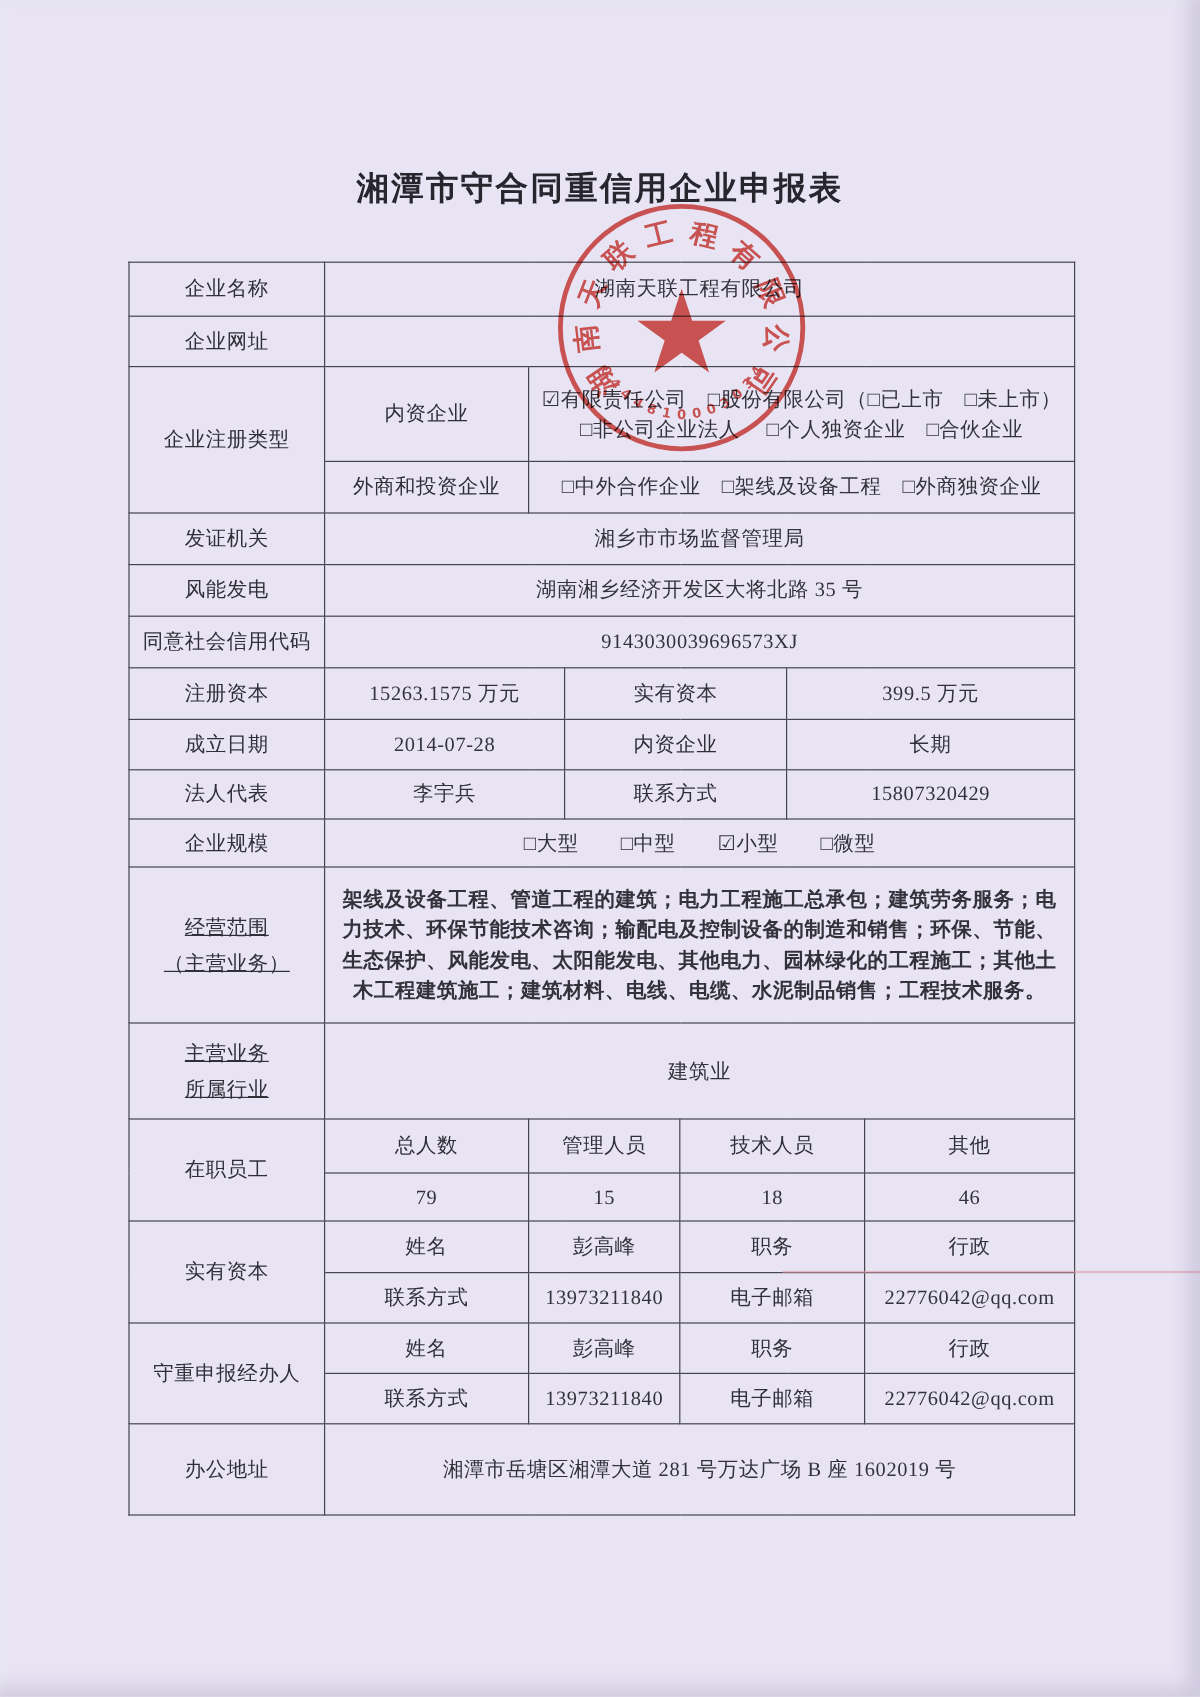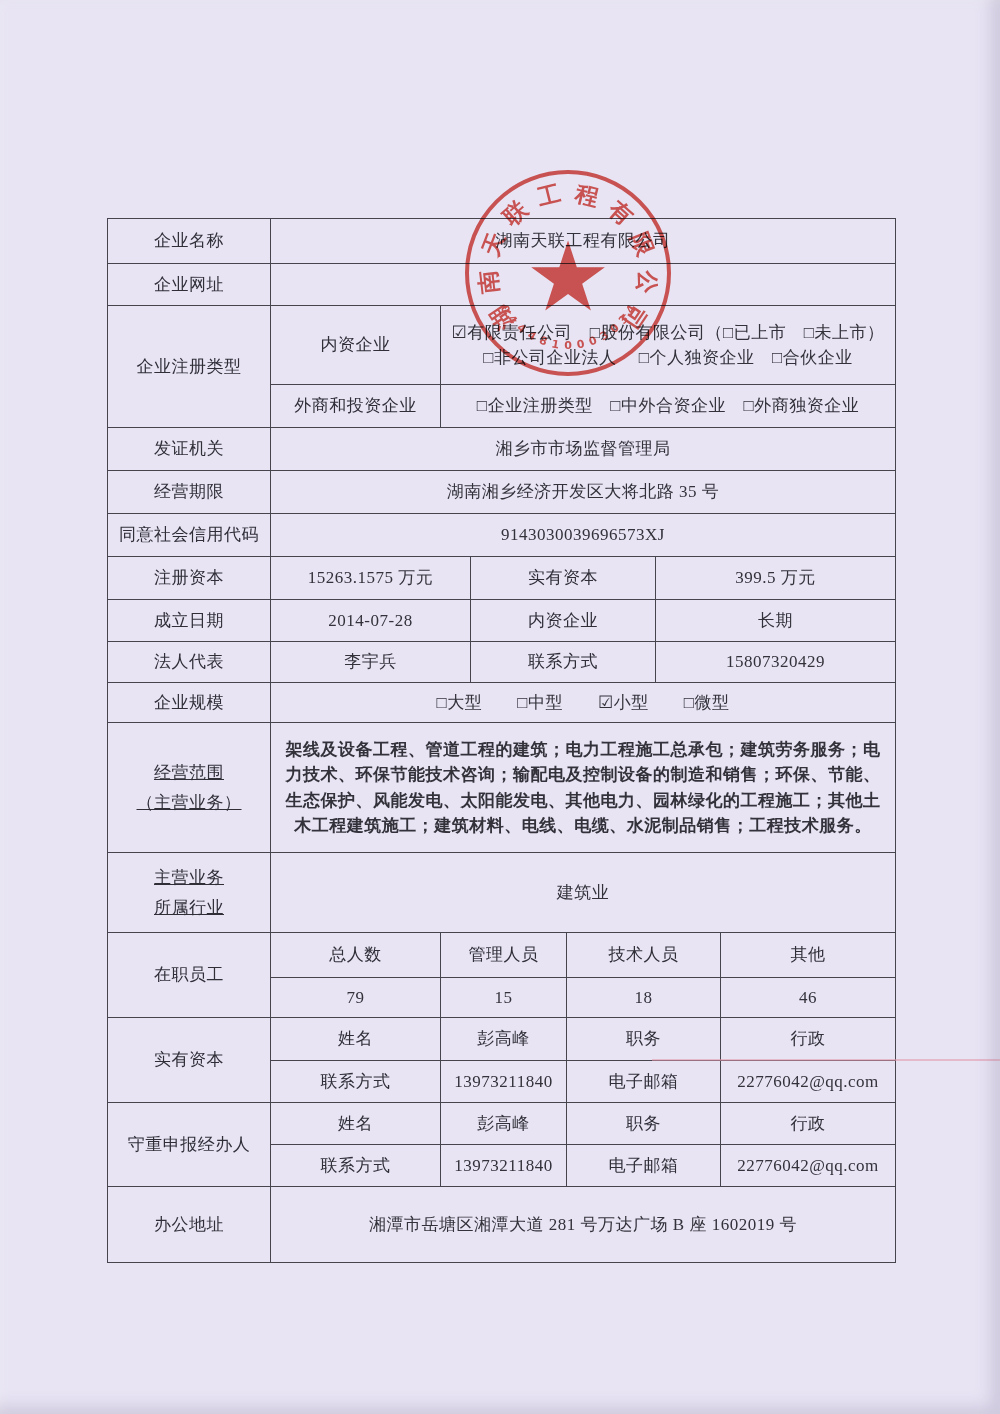--- a/index.html
+++ b/index.html
@@ -86,20 +86,21 @@
     position:absolute;left:652px;top:1059px;
     width:348px;height:2px;
     background:rgba(226,148,168,.55);
   }
 </style>
 </head>
 <body>
 
 <div class="page">
 
+  <div class="title">湘潭市守合同重信用企业申报表</div>
 
   <table class="form">
     <colgroup>
       <col style="width:163px">
         <col style="width:170px">
         <col style="width:30px">
       <col style="width:96px">
         <col style="width:89px">
         <col style="width:65px">
       <col style="width:175px">
@@ -119,30 +120,30 @@
     <tr class="h79">
       <td class="lab" rowspan="2">企业注册类型</td>
       <td class="lab">内资企业</td>
       <td colspan="5" class="checks">
         <div>☑有限责任公司　□股份有限公司（□已上市　□未上市）</div>
         <div>□非公司企业法人　 □个人独资企业　□合伙企业</div>
       </td>
     </tr>
     <tr class="h43">
       <td class="lab">外商和投资企业</td>
-      <td colspan="5" class="val">□企业注册类型　□中外合资企业　□外商独资企业</td>
+      <td colspan="5" class="val">□中外合作企业　□架线及设备工程　□外商独资企业</td>
     </tr>
 
     <tr class="h43">
       <td class="lab">发证机关</td>
       <td colspan="6" class="val">湘乡市市场监督管理局</td>
     </tr>
 
     <tr class="h43">
-      <td class="lab">经营期限</td>
+      <td class="lab">风能发电</td>
       <td colspan="6" class="val">湖南湘乡经济开发区大将北路 35 号</td>
     </tr>
 
     <tr class="h43">
       <td class="lab">同意社会信用代码</td>
       <td colspan="6" class="val">9143030039696573XJ</td>
     </tr>
 
     <tr class="h43">
       <td class="lab">注册资本</td>

